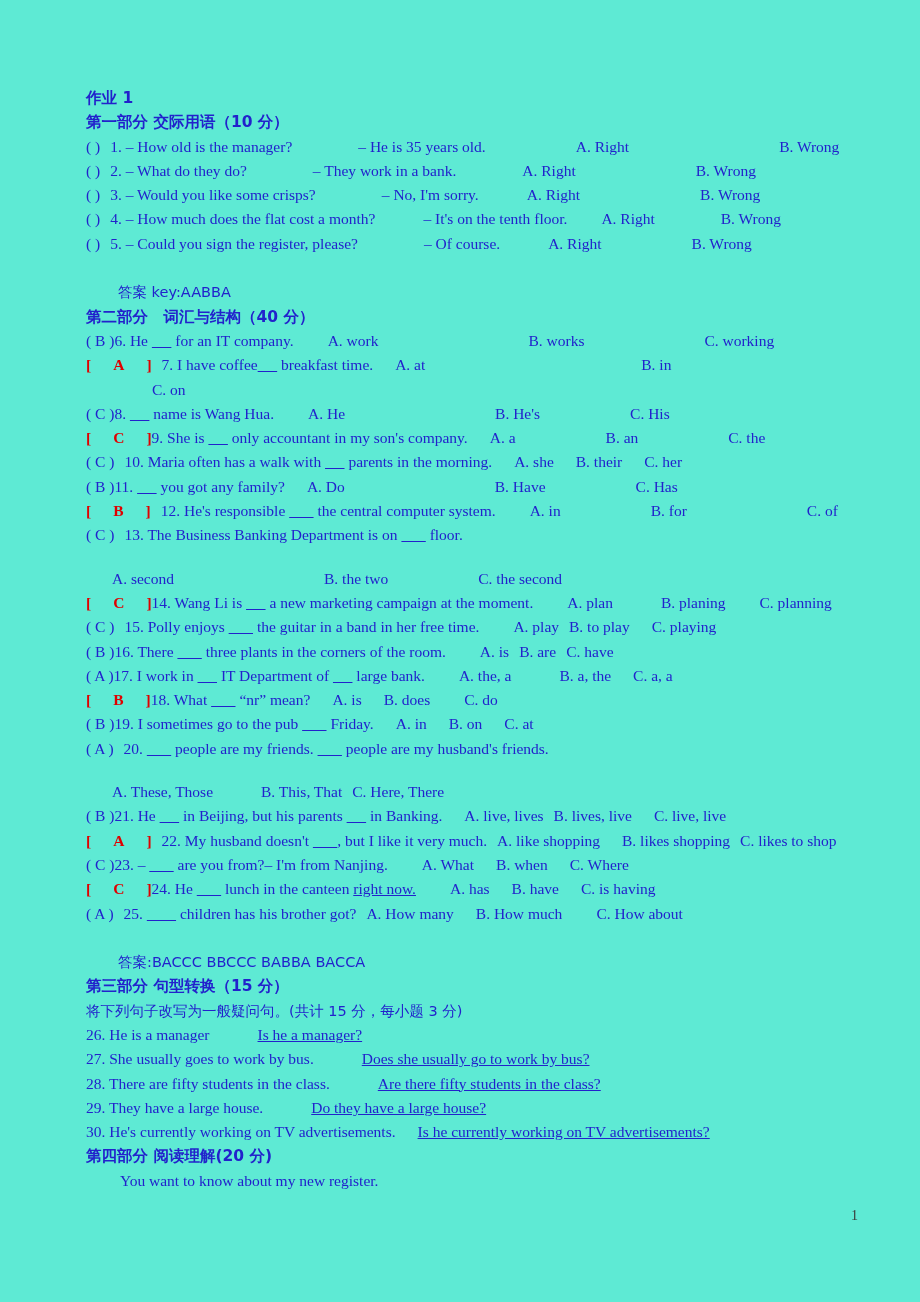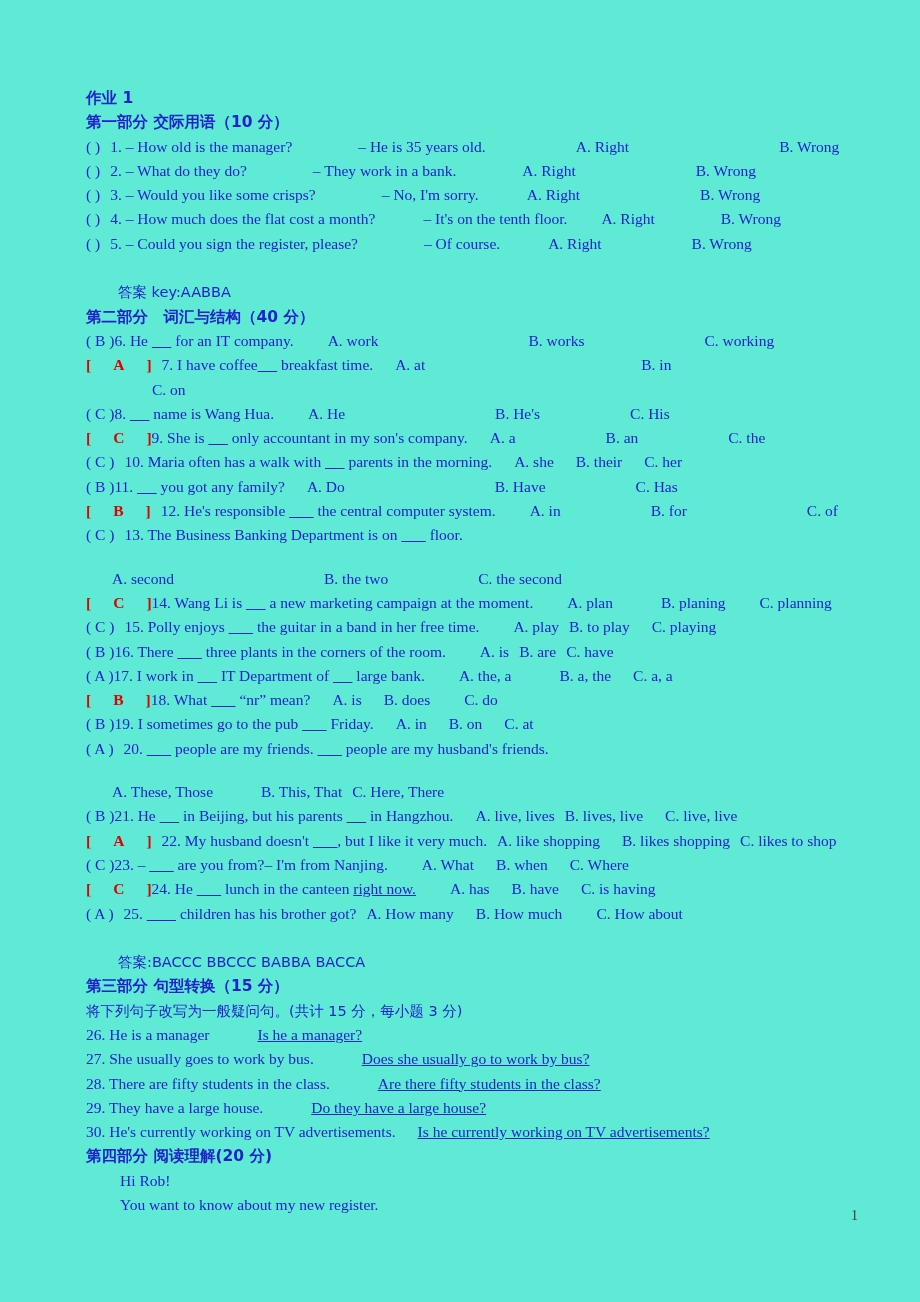--- a/index.html
+++ b/index.html
@@ -197,21 +197,21 @@
     <div class="line">
       <span>( A   )</span><span class="sp1"></span><span>20.</span>
       <span class="blank">&nbsp;&nbsp;&nbsp;&nbsp;&nbsp;</span><span> people are my friends. </span><span class="blank">&nbsp;&nbsp;&nbsp;&nbsp;&nbsp;</span><span> people are my husband's friends.</span>
     </div>
     <div class="line indent-sm">
       <span>A. These, Those</span><span class="sp4"></span><span>B. This, That</span><span class="sp1"></span><span>C. Here, There</span>
     </div>
 
     <div class="line">
       <span>( B   )</span><span>21.</span>
-      <span>He </span><span class="blank">&nbsp;&nbsp;&nbsp;&nbsp;</span><span> in Beijing, but his parents </span><span class="blank">&nbsp;&nbsp;&nbsp;&nbsp;</span><span> in Hangzhou.</span><span class="sp2"></span><span>A. live, lives</span><span class="sp1"></span><span>B. lives, live</span><span class="sp2"></span><span>C. live, live</span>
+      <span>He </span><span class="blank">&nbsp;&nbsp;&nbsp;&nbsp;</span><span> in Beijing, but his parents </span><span class="blank">&nbsp;&nbsp;&nbsp;&nbsp;</span><span> in Banking.</span><span class="sp2"></span><span>A. live, lives</span><span class="sp1"></span><span>B. lives, live</span><span class="sp2"></span><span>C. live, live</span>
     </div>
 
     <div class="line">
       <span class="ans-red">[</span><span class="sp2"></span><span class="ans-red">A</span><span class="sp2"></span><span class="ans-red">]</span><span class="sp1"></span><span>22.</span>
       <span>My husband doesn't </span><span class="blank">&nbsp;&nbsp;&nbsp;&nbsp;&nbsp;</span><span>, but I like it very much.</span><span class="sp1"></span><span>A. like shopping</span><span class="sp2"></span><span>B. likes shopping</span><span class="sp1"></span><span>C. likes to shop</span>
     </div>
 
     <div class="line">
       <span>( C )</span><span>23.</span>
       <span>– </span><span class="blank">&nbsp;&nbsp;&nbsp;&nbsp;&nbsp;</span><span> are you from?– I'm from Nanjing.</span><span class="sp3"></span><span>A. What</span><span class="sp2"></span><span>B. when</span><span class="sp2"></span><span>C. Where</span>
@@ -249,19 +249,18 @@
     <div class="line">
       <span>29.</span>
       <span>They have a large house.</span><span class="sp4"></span><span class="u">Do they have a large house?</span>
     </div>
     <div class="line">
       <span>30.</span>
       <span>He's currently working on TV advertisements.</span><span class="sp2"></span><span class="u">Is he currently working on TV advertisements?</span>
     </div>
 
     <div class="zh-head">第四部分 阅读理解(20 分)</div>
-    <div class="line passage-indent">Hi Rob!</div>
     <div class="line passage-indent">You want to know about my new register.</div>
 
   </div>
 
   <div class="pagenum">1</div>
 </div>
 
 </body></html>

